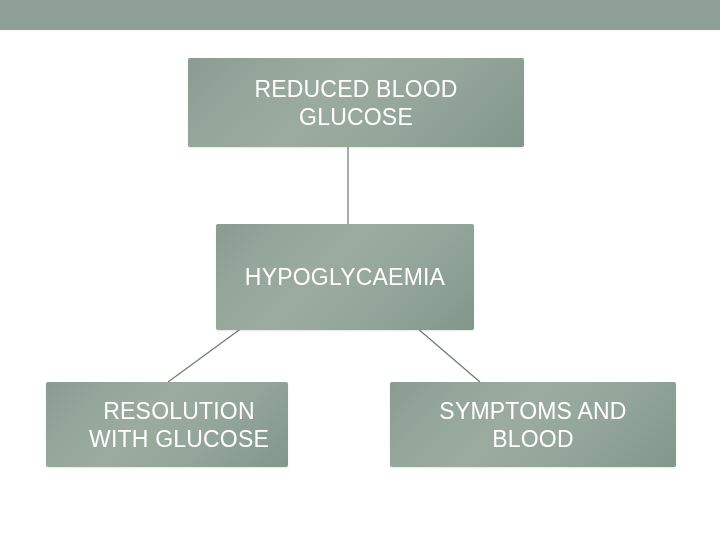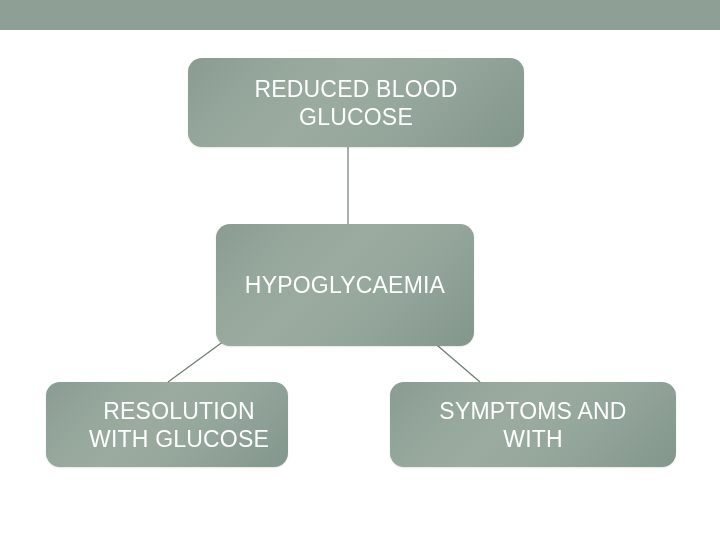--- a/index.html
+++ b/index.html
@@ -35,21 +35,21 @@
     left: 0;
     top: 0;
     width: 720px;
     height: 540px;
     pointer-events: none;
   }
   
   .node {
     position: absolute;
     box-sizing: border-box;
-    border-radius: 14px;
+    border-radius: 2px;
     background: #8d9f94;
     background-image:
       linear-gradient(135deg,
         #8a9c91 0%,
         #93a59a 18%,
         #9cab9f 42%,
         #93a59a 68%,
         #83968b 100%);
     display: flex;
     align-items: center;
@@ -74,21 +74,21 @@
   #node-reduced-blood-glucose {
     left: 188px;
     top: 58px;
     width: 336px;
     height: 89px;
   }
   #node-hypoglycaemia {
     left: 216px;
     top: 224px;
     width: 258px;
-    height: 122px;
+    height: 106px;
   }
   #node-resolution-with-glucose {
     left: 46px;
     top: 382px;
     width: 242px;
     height: 85px;
     padding-left: 24px;
   }
   #node-symptoms-and-signs {
     left: 390px;
@@ -119,16 +119,16 @@
     <span class="node-label">HYPOGLYCAEMIA</span>
   </div>
 
   <div class="node" id="node-resolution-with-glucose">
     <span class="node-label">RESOLUTION
 WITH GLUCOSE</span>
   </div>
 
   <div class="node" id="node-symptoms-and-signs">
     <span class="node-label">SYMPTOMS AND
-WITH</span>
+BLOOD</span>
   </div>
 
 </div>
 
 </body></html>

